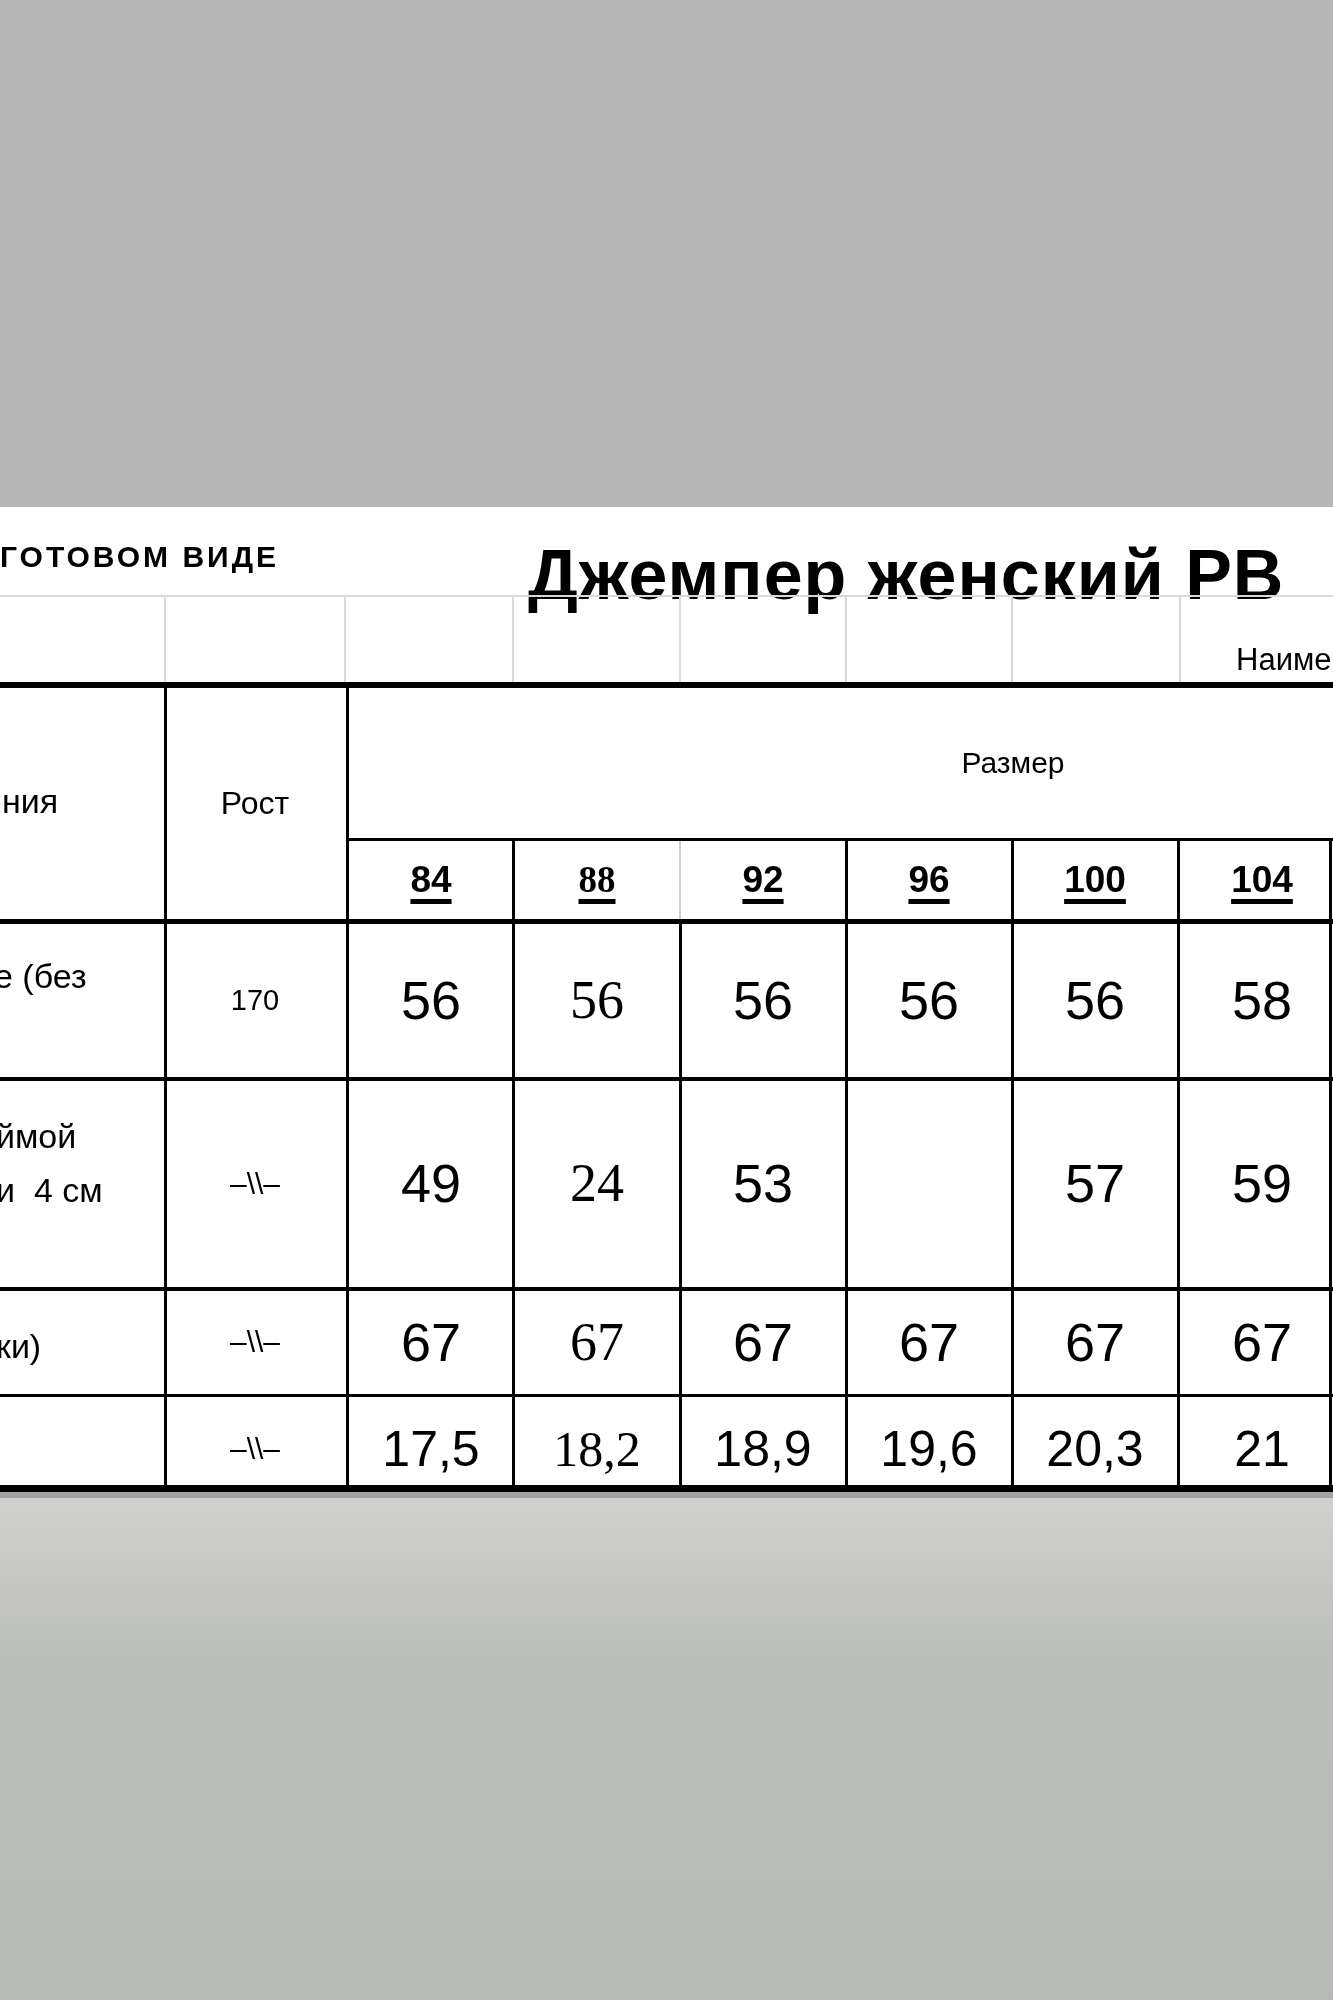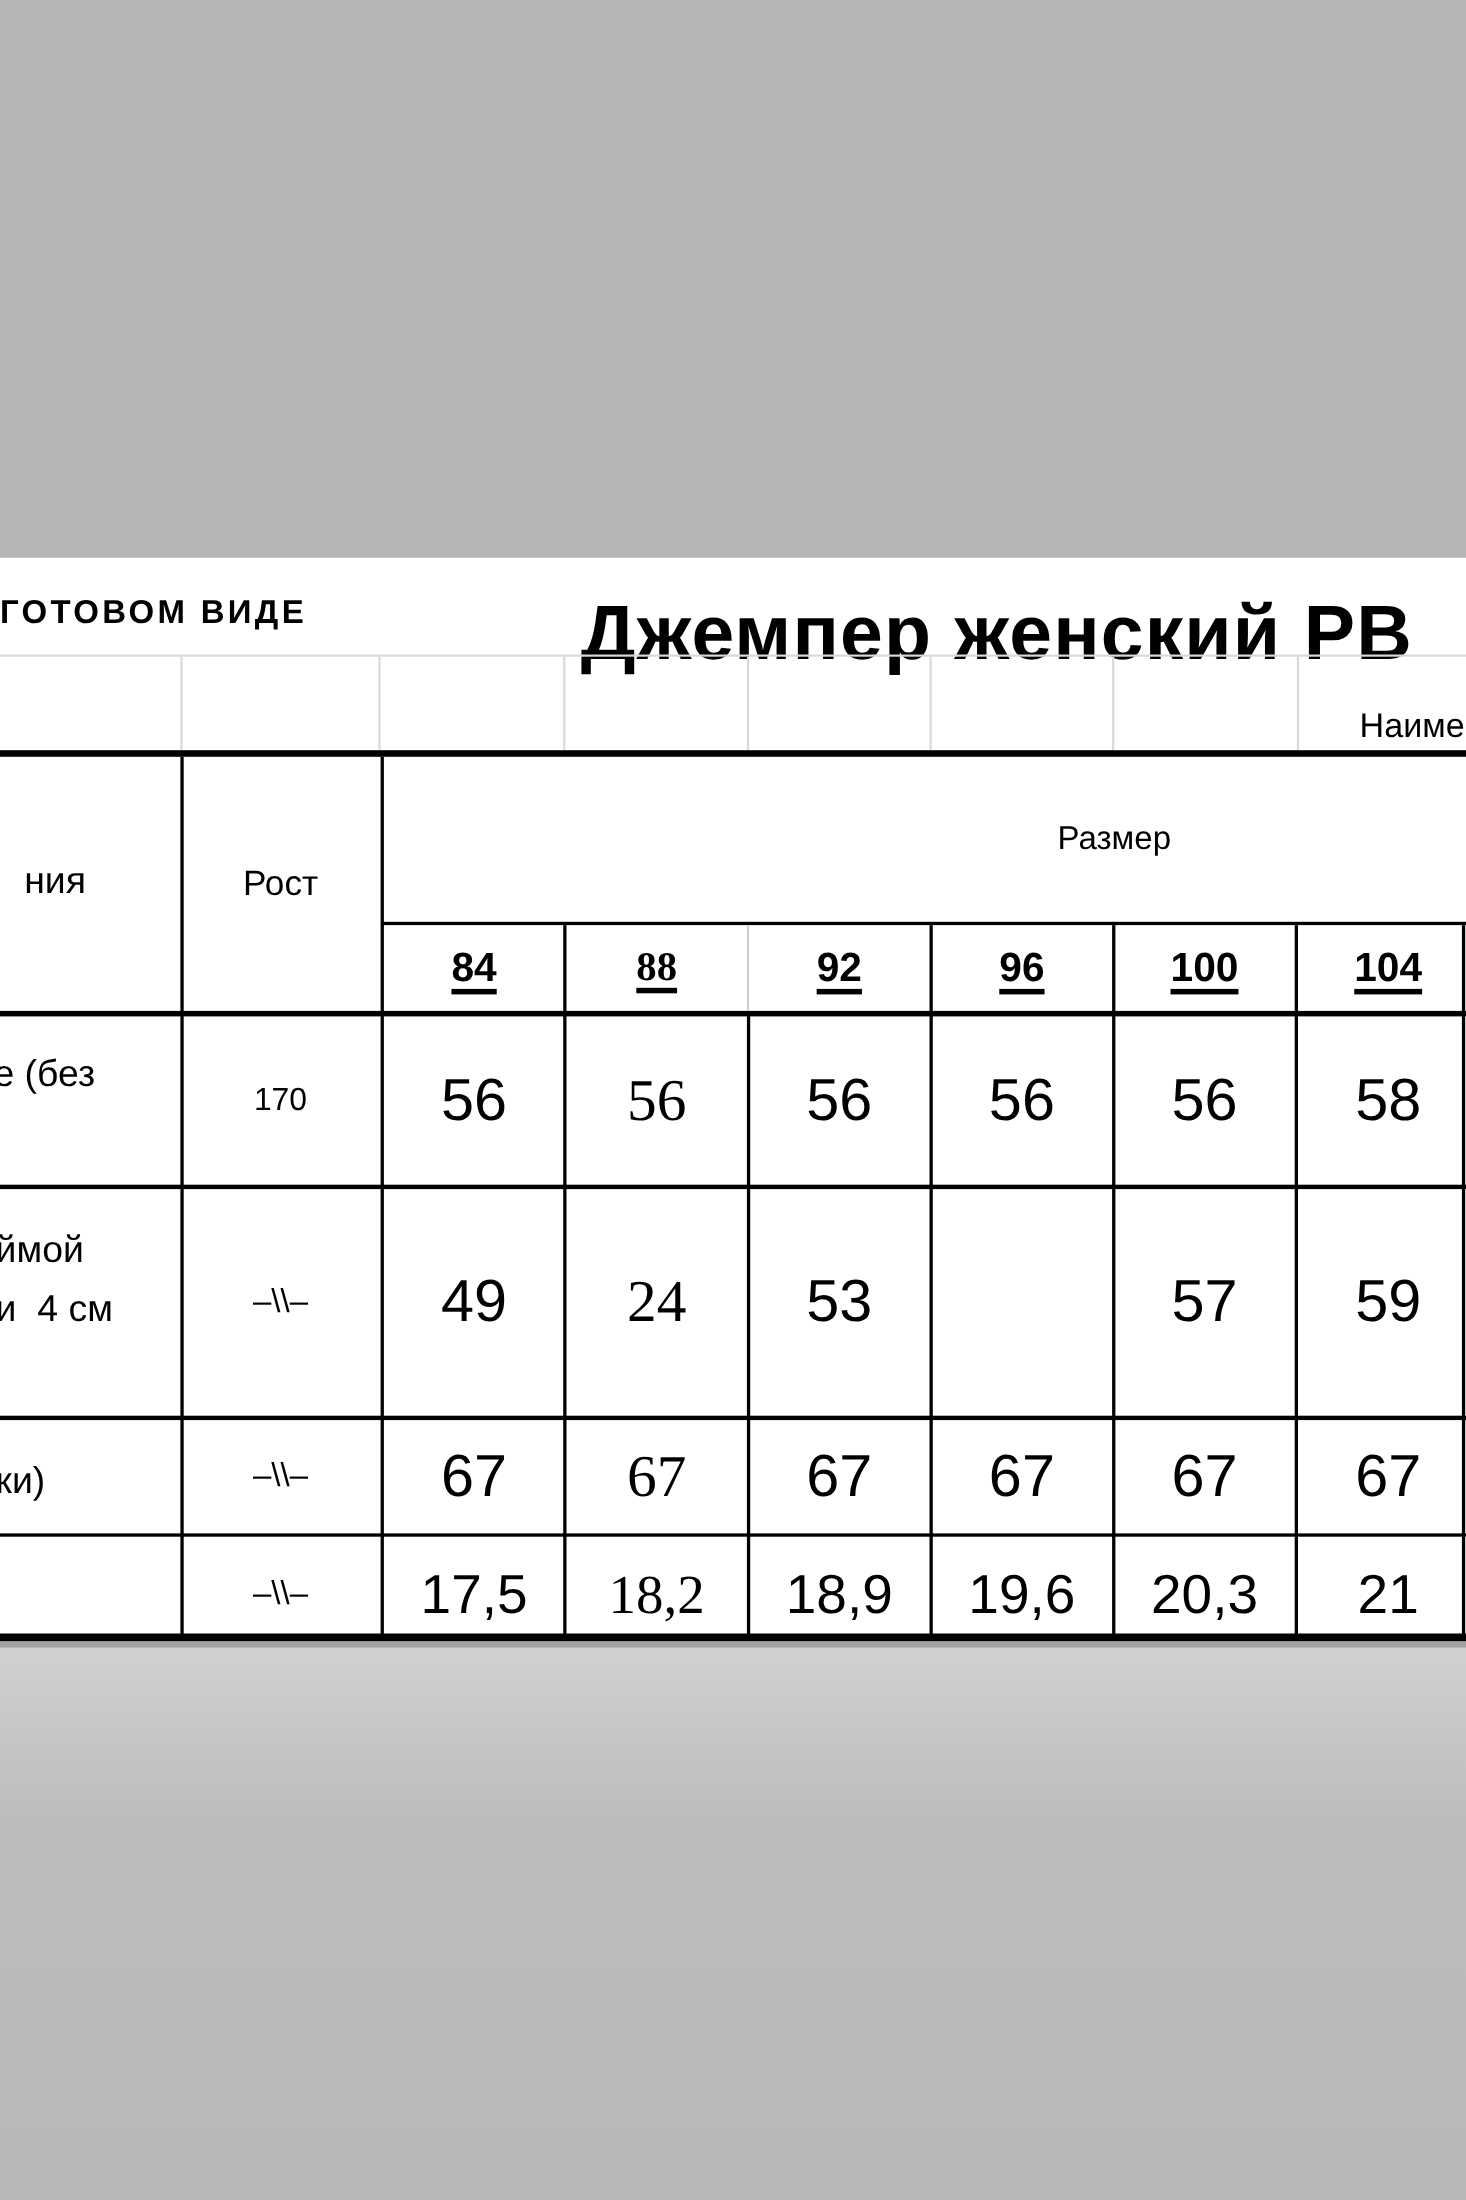--- a/index.html
+++ b/index.html
@@ -69,21 +69,21 @@
   <div class="abs" style="left:164px;top:688px;width:3px;height:800px;background:#000"></div>
   <div class="abs" style="left:346px;top:688px;width:3px;height:800px;background:#000"></div>
   <div class="abs" style="left:512px;top:841px;width:3px;height:647px;background:#000"></div>
   <div class="abs" style="left:679px;top:841px;width:2px;height:78px;background:#cfcfcf"></div>
   <div class="abs" style="left:679px;top:919px;width:3px;height:569px;background:#000"></div>
   <div class="abs" style="left:845px;top:841px;width:3px;height:647px;background:#000"></div>
   <div class="abs" style="left:1011px;top:841px;width:3px;height:647px;background:#000"></div>
   <div class="abs" style="left:1177px;top:841px;width:3px;height:647px;background:#000"></div>
   <div class="abs" style="left:1329px;top:841px;width:3px;height:647px;background:#000"></div>
 
-  <span class="abs lbl" style="left:2px;top:783px;margin-left:20px;">ния</span>
+  <span class="abs lbl" style="left:2px;top:783px;">ния</span>
   <span class="abs rost-h">Рост</span>
   <span class="abs razmer-h">Размер</span>
 
   <span class="abs size-h c1">84</span>
   <span class="abs size-h c2">88</span>
   <span class="abs size-h c3">92</span>
   <span class="abs size-h c4">96</span>
   <span class="abs size-h c5">100</span>
   <span class="abs size-h c6">104</span>
 

